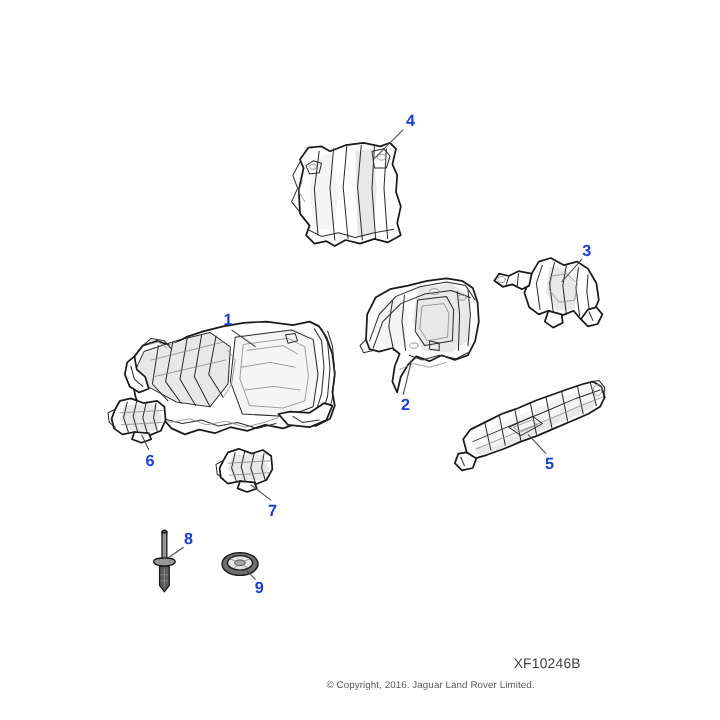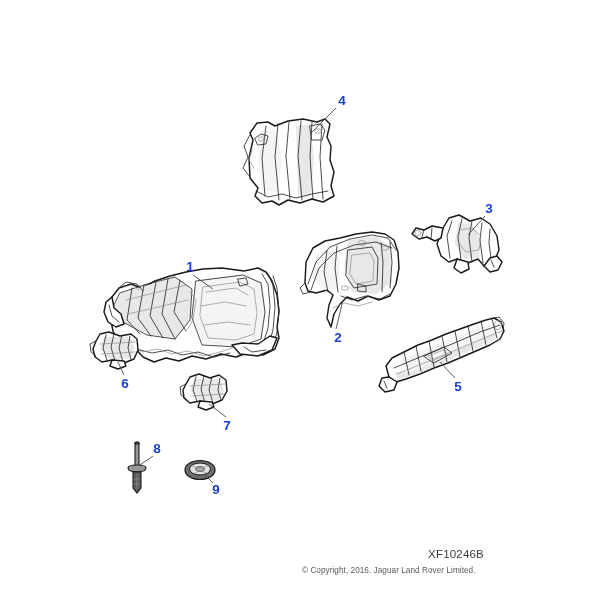--- a/index.html
+++ b/index.html
@@ -70,21 +70,21 @@
     font-family: "Liberation Sans", sans-serif;
     color: #3d3d3d;
   }
   #part-number {
     right: 116px;
     top: 548px;
     font-size: 11.5px;
     letter-spacing: 0.2px;
   }
   #copyright-line {
-    left: 302px;
+    left: 272px;
     top: 566px;
     font-size: 8.2px;
     color: #5a5a5a;
     letter-spacing: 0.05px;
   }
 </style>
 </head>
 <body>
 
 <div id="diagram-root">

